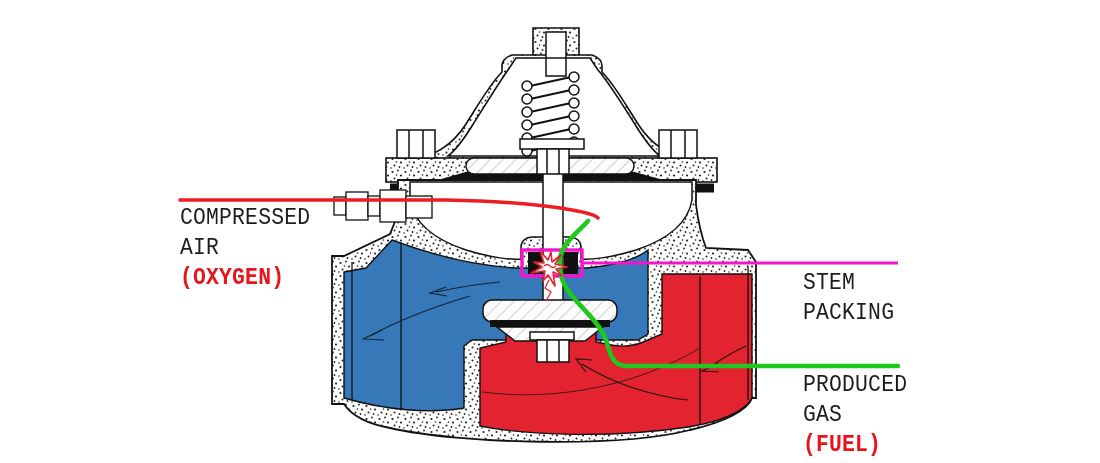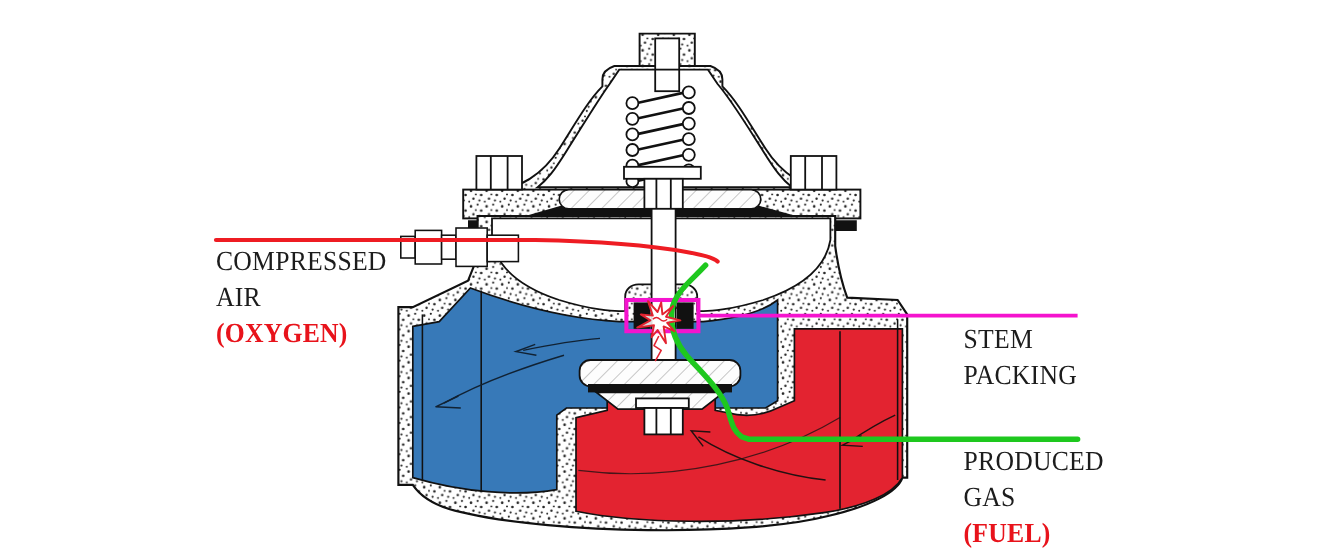--- a/index.html
+++ b/index.html
@@ -1,18 +1,18 @@
 <!DOCTYPE html>
 <html style="--region-blue: #3779b8; --region-red: #e32330; --air-line: #ee1c23; --gas-line: #1ec81e; --packing-line: #f513ce; --text: #1c1c1c; --accent-red-text: #e8131b;"><head>
 <meta charset="utf-8">
 <style>
   html,body{margin:0;padding:0;background:#fff;}
   .stage{
     position:relative;width:1100px;height:463px;background:#fff;overflow:hidden;
-    font-family:Liberation Serif, serif;
+    font-family:Liberation Mono, monospace;
   }
   .stage svg{position:absolute;left:0;top:0;}
   .lbl{
     position:absolute;
     font-size:23px;line-height:30px;font-weight:400;
     color:var(--text,#1c1c1c);
     transform:scaleX(.93);transform-origin:left top;
     white-space:nowrap;letter-spacing:.2px;
   }
   .lbl .accent{color:var(--accent-red-text,#e8131b);font-weight:700;}

